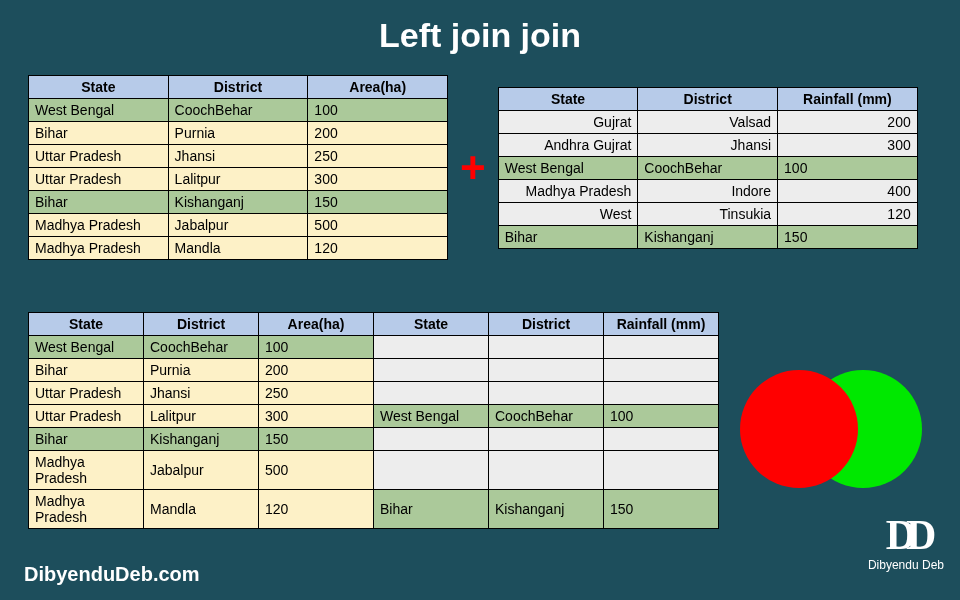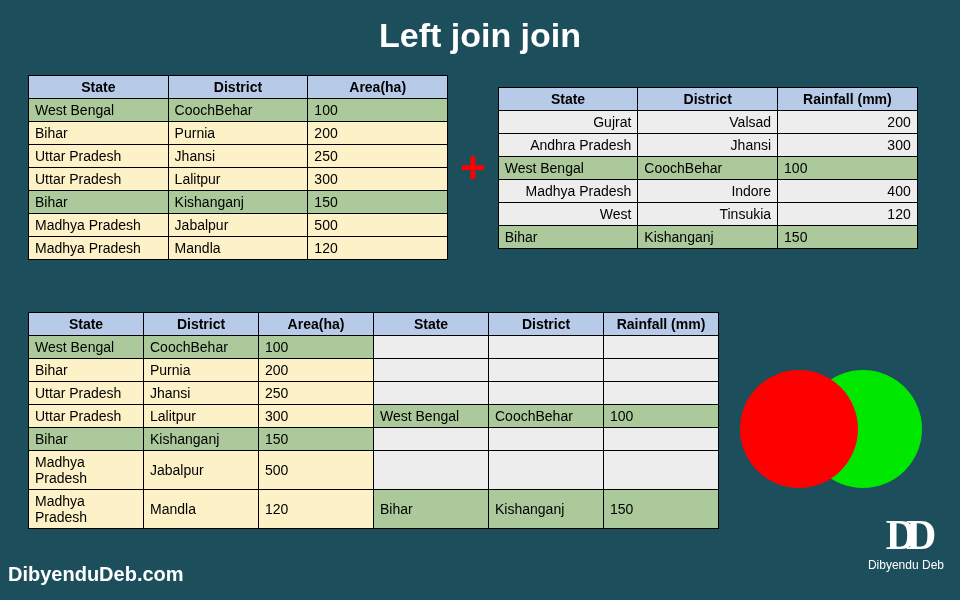--- a/index.html
+++ b/index.html
@@ -88,21 +88,21 @@
     position: absolute;
     width: 118px; height: 118px;
     border-radius: 50%;
     background: #00e800;
     left: 64px; top: 10px;
     z-index: 1;
   }
 
   .footer-left {
     position: absolute;
-    left: 8px;
+    left: 24px;
     bottom: 14px;
     color: #fff;
     font-weight: bold;
     font-size: 20px;
   }
   .footer-right {
     position: absolute;
     right: 16px;
     bottom: 28px;
     text-align: center;
@@ -183,21 +183,21 @@
           <th>Rainfall (mm)</th>
         </tr>
       </thead>
     <tbody id="rt-body">
         <tr class="row-grey">
           <td>Gujrat</td>
           <td>Valsad</td>
           <td>200</td>
         </tr>
         <tr class="row-grey">
-          <td>Andhra Pradesh</td>
+          <td>Andhra Gujrat</td>
           <td>Jhansi</td>
           <td>300</td>
         </tr>
         <tr class="row-green">
           <td>West Bengal</td>
           <td>CoochBehar</td>
           <td>100</td>
         </tr>
         <tr class="row-grey">
           <td>Madhya Pradesh</td>

